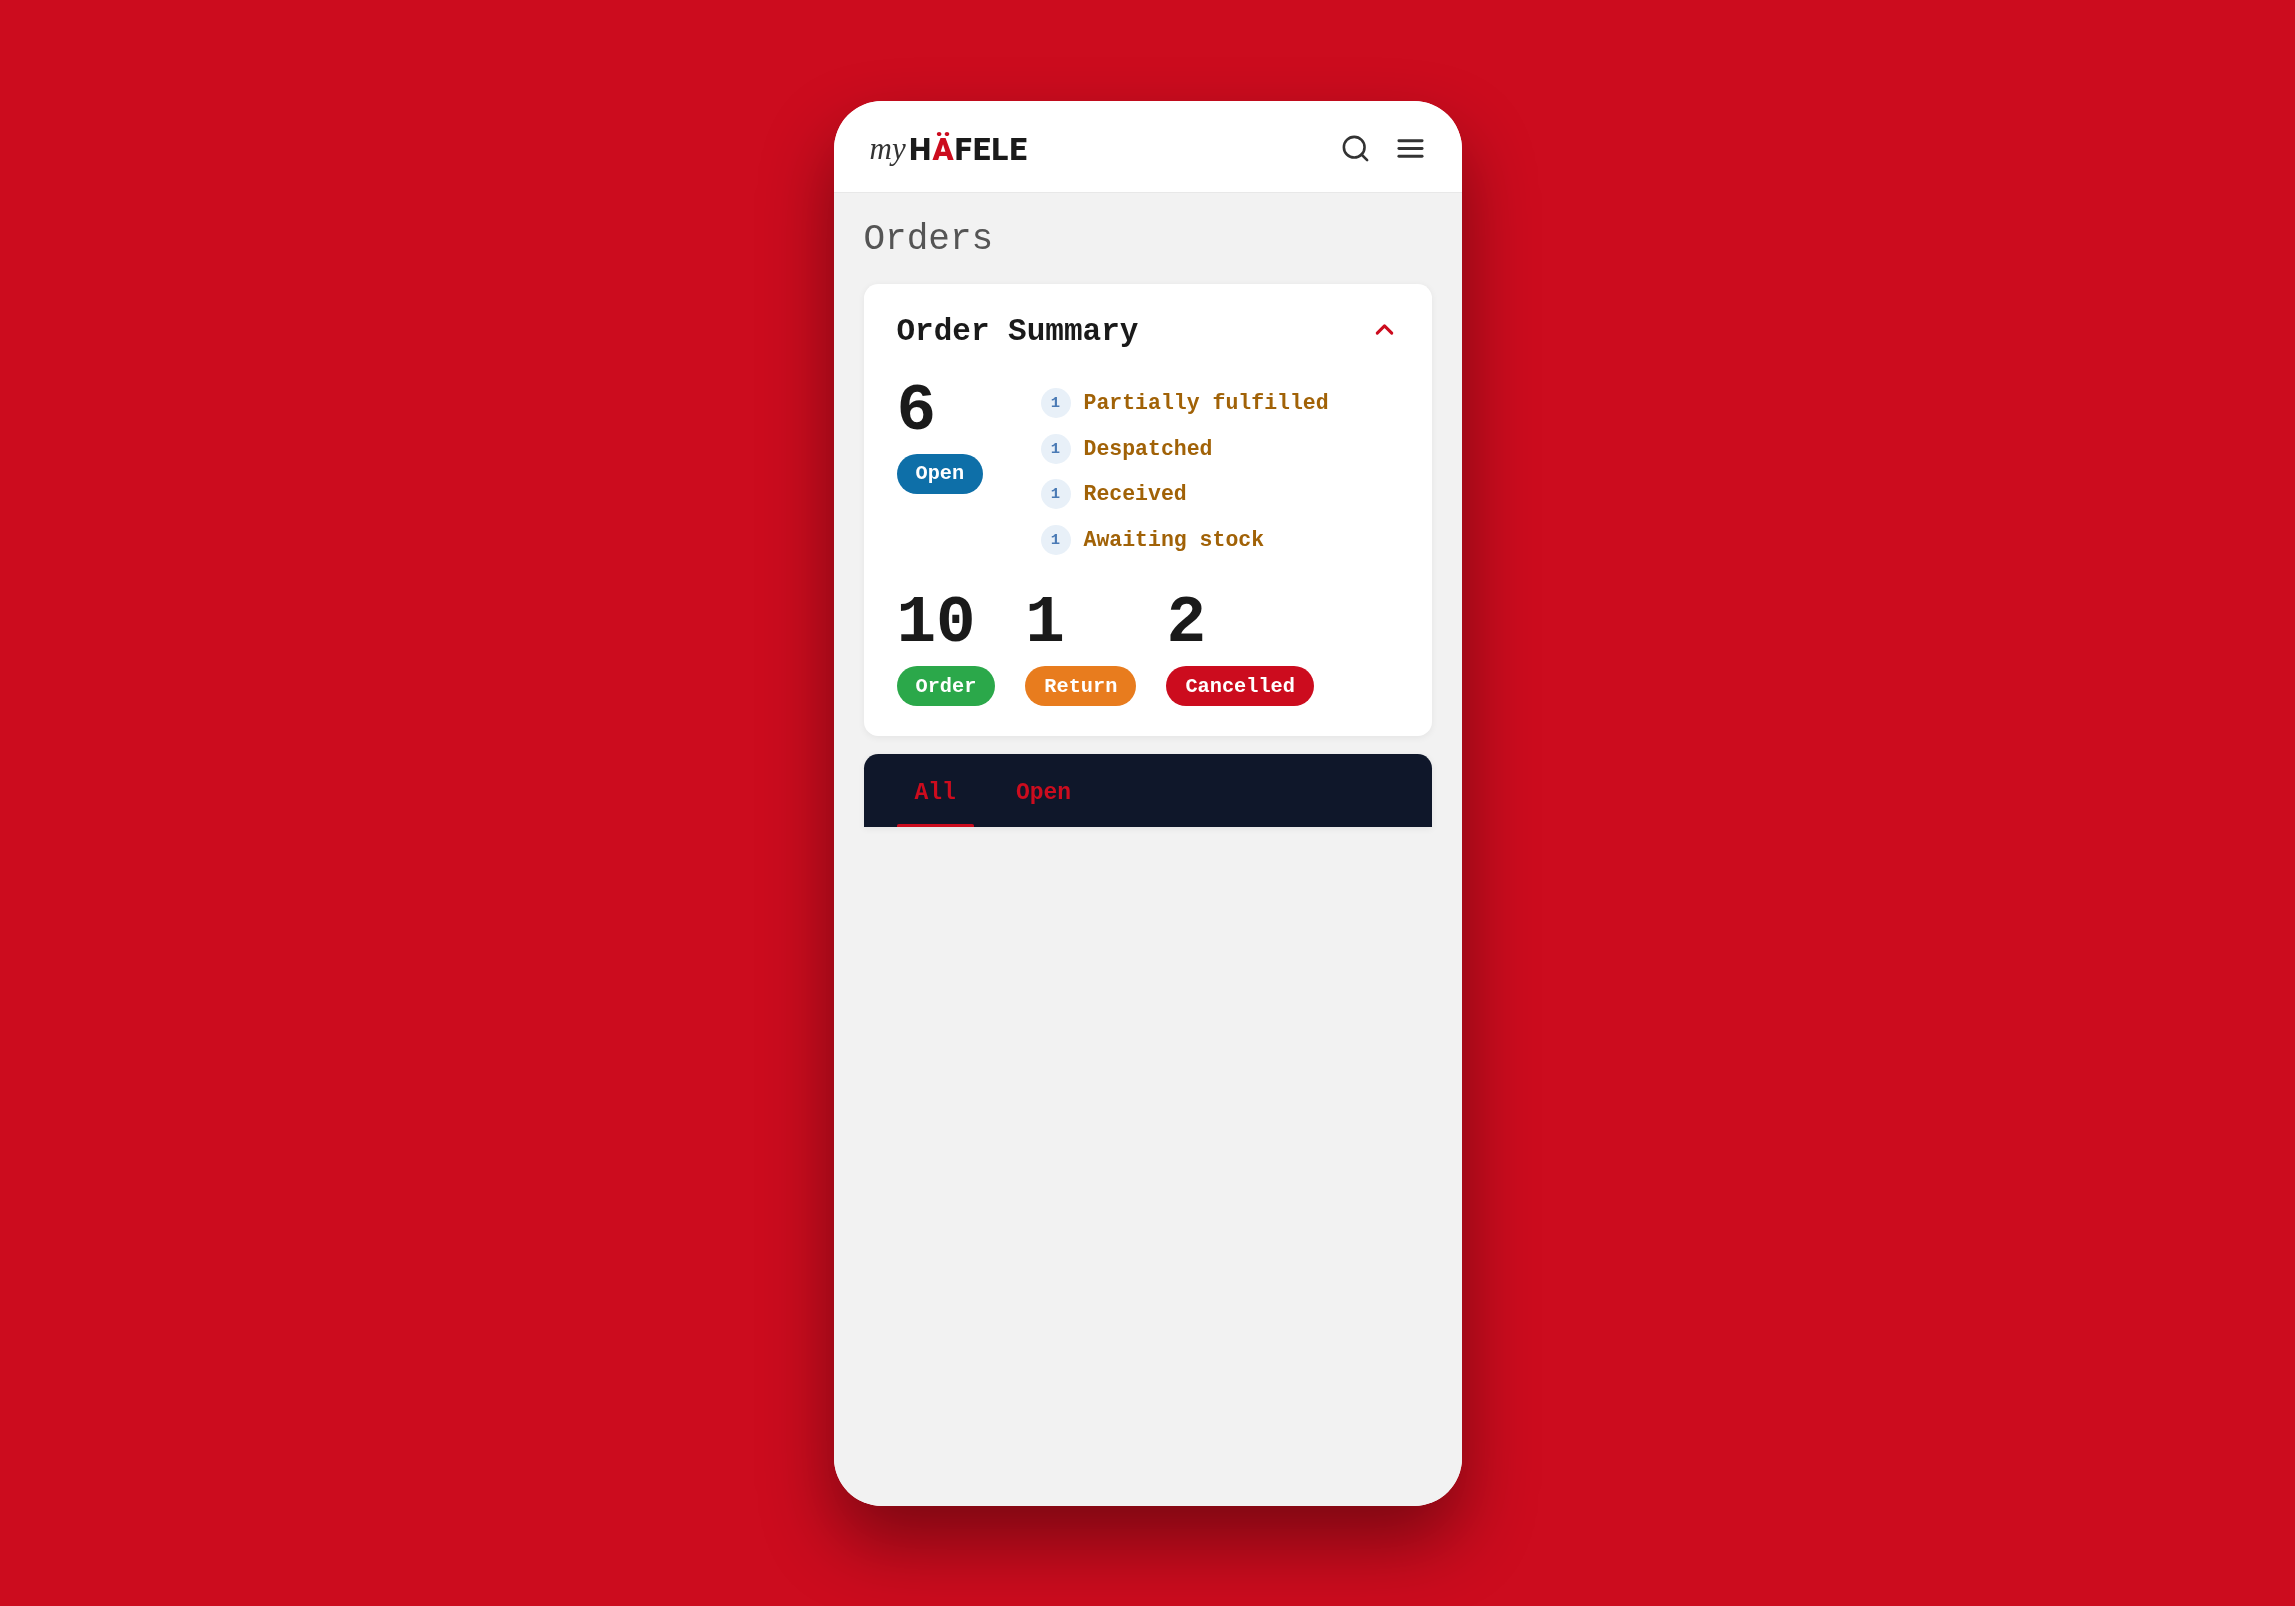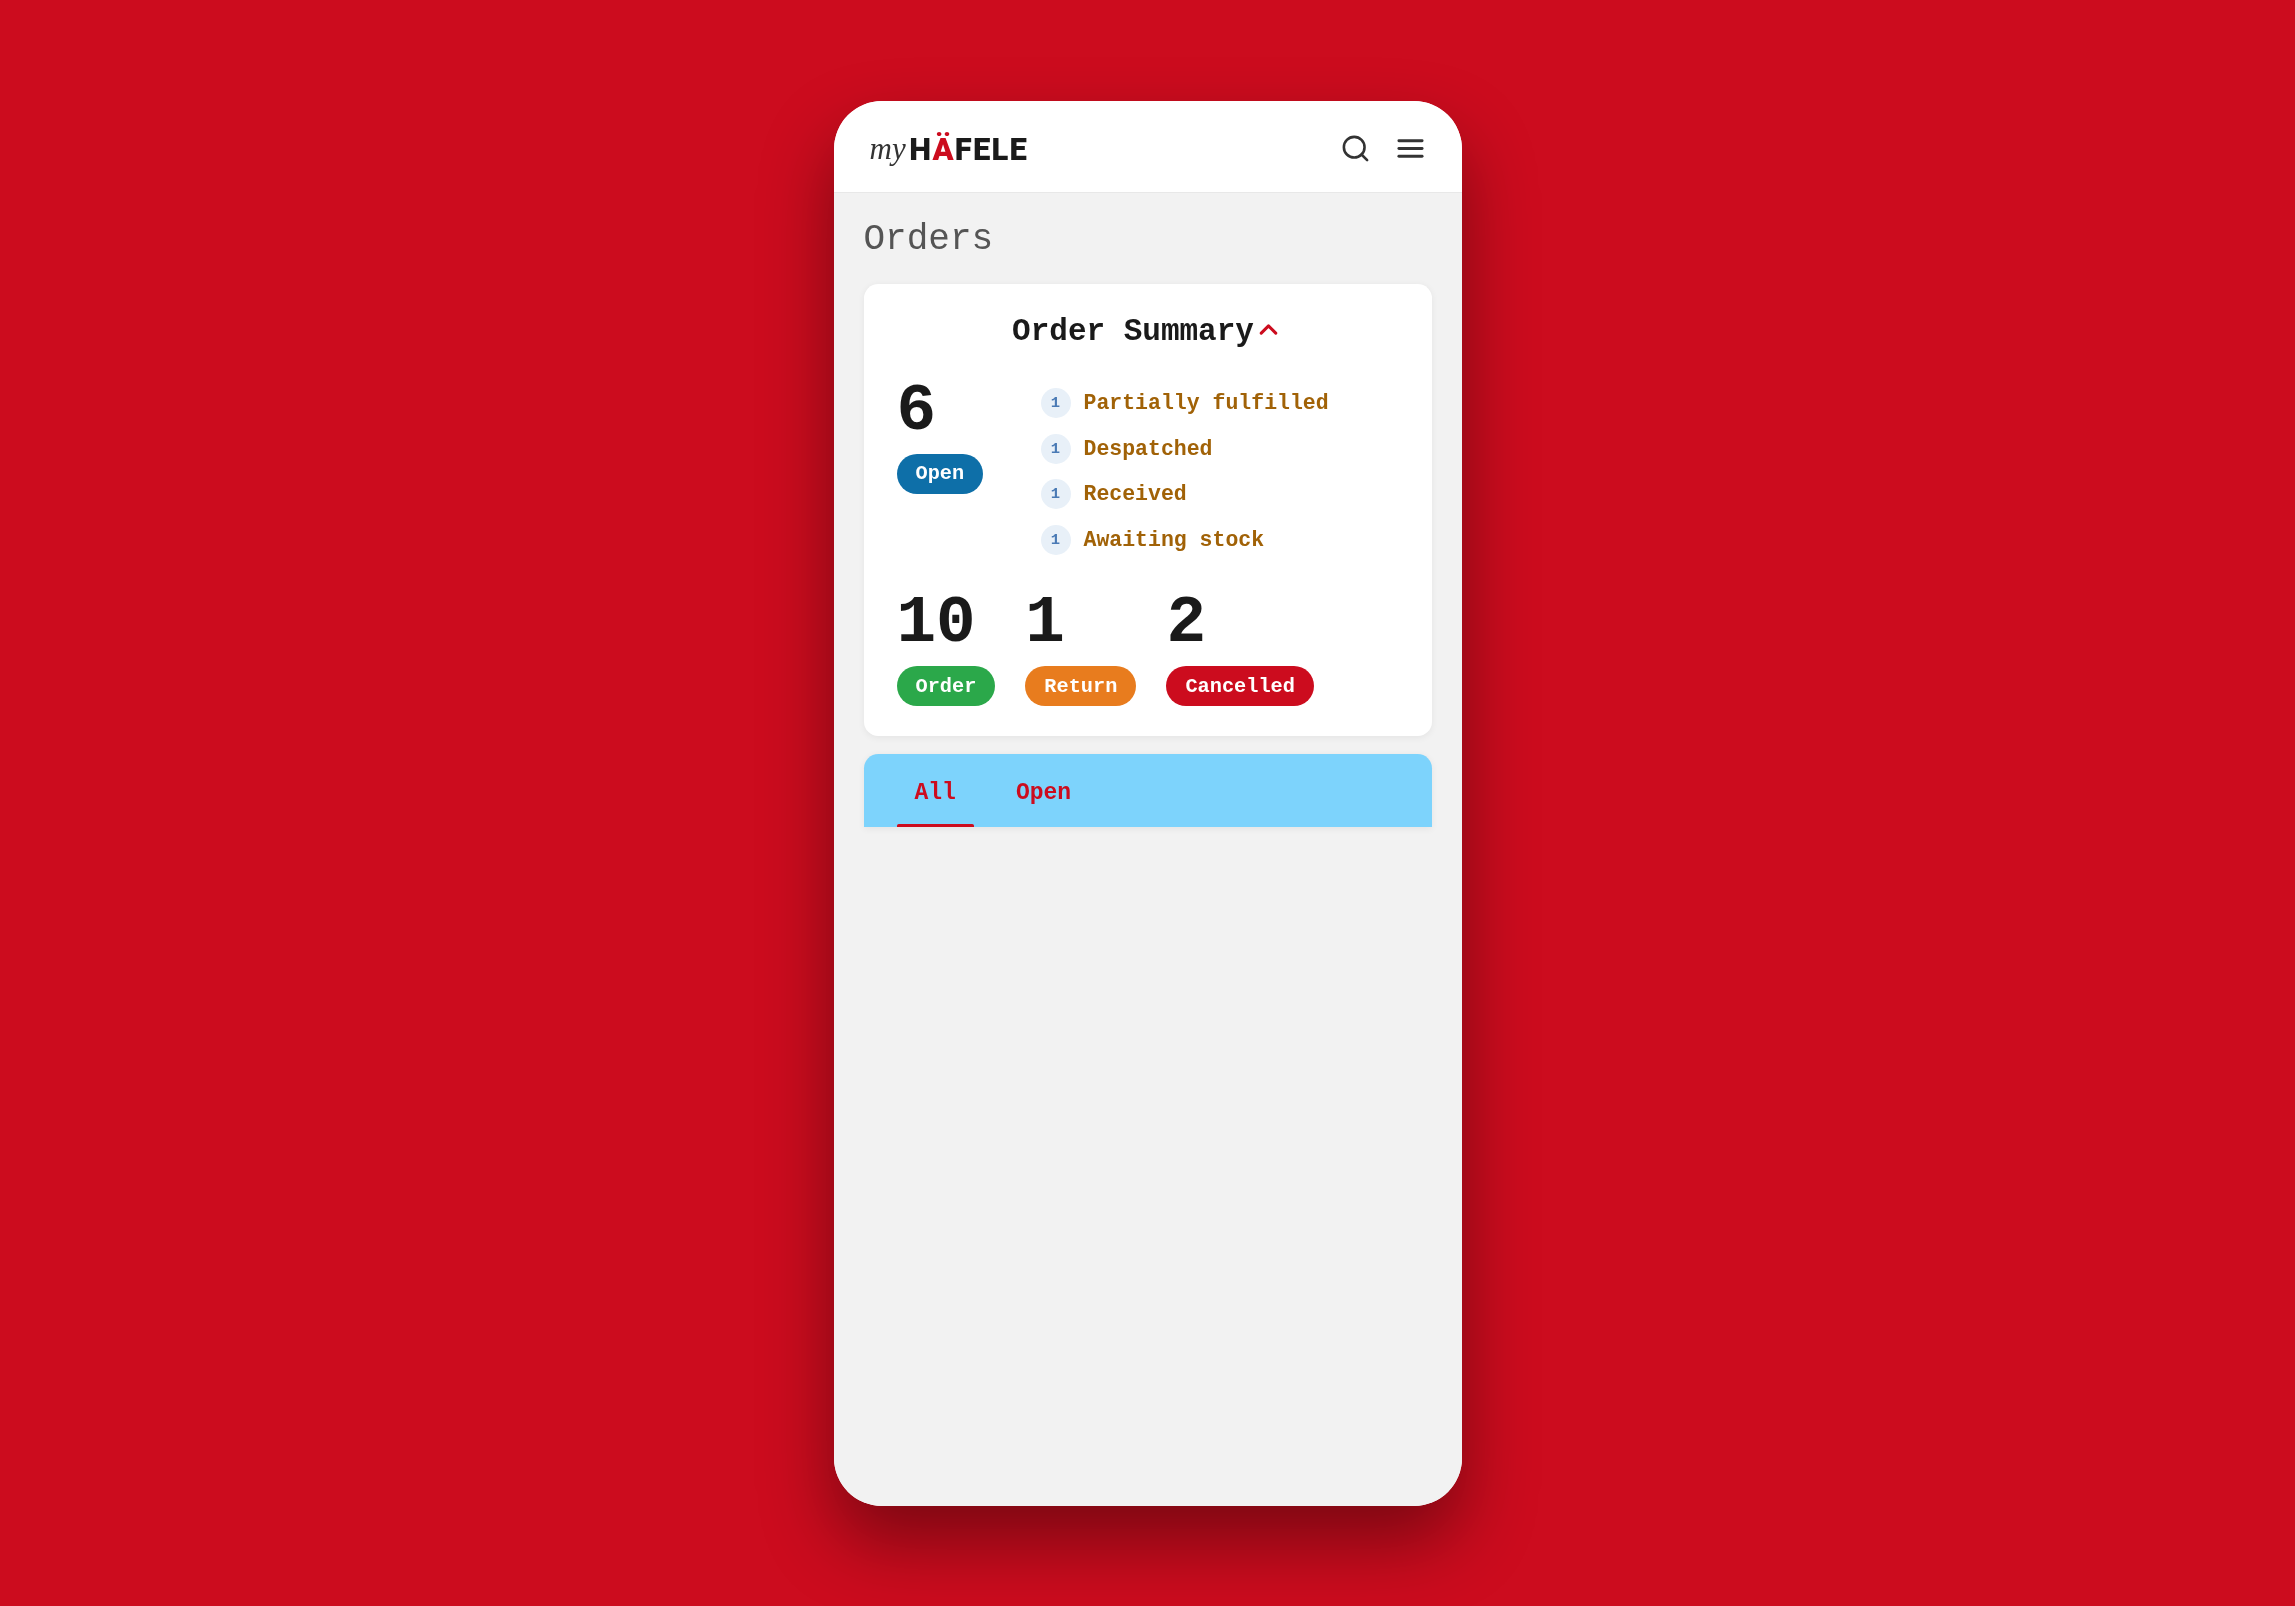--- a/index.html
+++ b/index.html
@@ -104,21 +104,21 @@
       background-color: #ffffff;
       border-radius: 14.3px;
       padding: 30px 33px;
       margin-bottom: 18px;
       box-shadow: 0 1.2px 7.2px rgba(0,0,0,0.06);
     }
 
     .card-header {
       display: flex;
       align-items: center;
-      justify-content: center;
+      justify-content: space-between;
       margin-bottom: 30px;
     }
 
     .card-title {
       font-size: 31px;
       font-weight: 800;
       color: #1a1a1a;
     }
 
     .chevron-icon {
@@ -222,21 +222,21 @@
     }
 
     .summary-bottom-item {
       display: flex;
       flex-direction: column;
       align-items: flex-start;
     }
 
     
     .tabs-card {
-      background-color: #7dd3fc;
+      background-color: #0f172a;
       border-radius: 14.3px 14.3px 0 0;
       padding: 0 33px;
       box-shadow: 0 1.2px 7.2px rgba(0,0,0,0.06);
     }
 
     .tabs-row {
       display: flex;
       gap: 0;
     }
 

